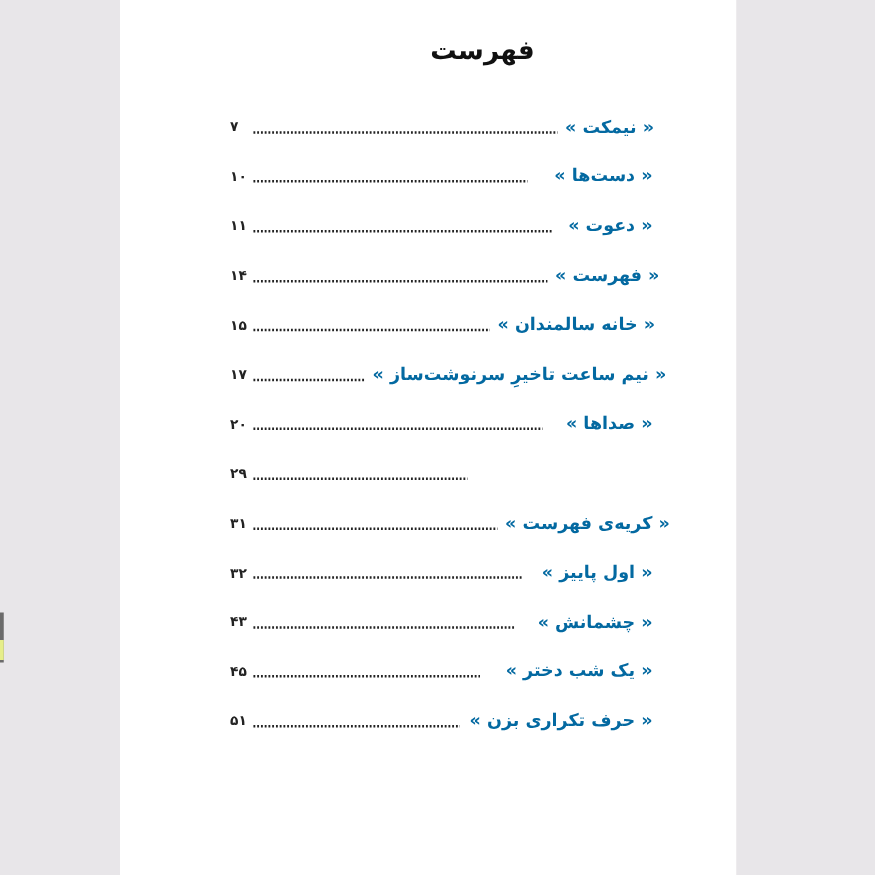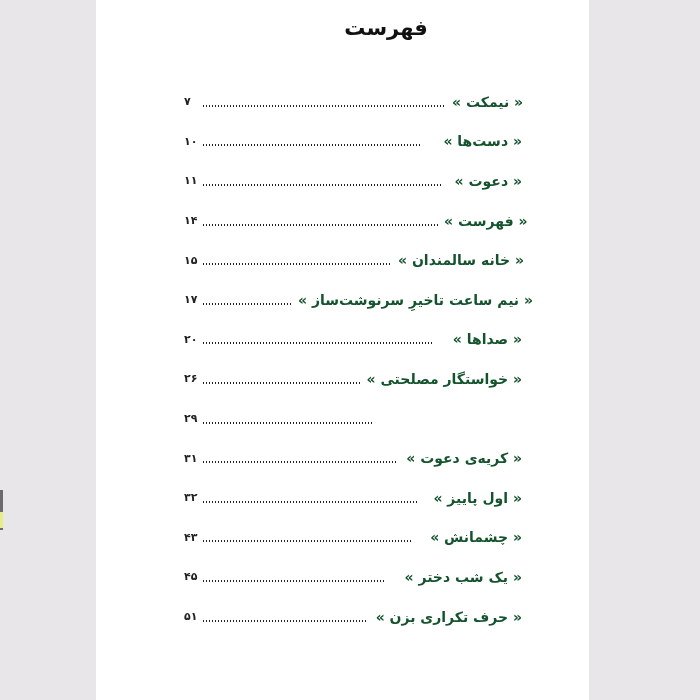--- a/index.html
+++ b/index.html
@@ -36,21 +36,21 @@
     .page {
       position: absolute;
       left: 96px;
       top: 0;
       width: 493px;
       height: 700px;
       background: #ffffff;
     }
     .title {
       position: absolute;
-      top: 16px;
+      top: 28px;
       left: 0;
       width: 580px;
       text-align: center;
       direction: rtl;
       font-weight: bold;
       font-size: 21px;
       color: #111;
     }
     .toc {
       position: absolute;
@@ -84,21 +84,21 @@
       background-image: radial-gradient(circle, #222 0.9px, transparent 1.1px);
       background-size: 3px 2px;
       background-repeat: repeat-x;
     }
     .toc-title {
       margin-left: auto;
       direction: rtl;
       unicode-bidi: isolate;
       font-weight: bold;
       font-size: 14px;
-      color: #14532d;
+      color: #0369a1;
       white-space: nowrap;
     }
   </style>
 </head>
 <body>
 
 <div class="viewer">
   <div class="left-edge"></div>
   <div class="left-edge-yellow"></div>
 
@@ -135,32 +135,27 @@
     <span class="toc-page">۱۷</span>
     <span class="toc-dots" style="width: 90px;"></span>
     <span class="toc-title">« نیم ساعت تاخیرِ سرنوشت‌ساز »</span>
   </div>
         <div class="toc-row">
     <span class="toc-page">۲۰</span>
     <span class="toc-dots" style="width: 232px;"></span>
     <span class="toc-title">« صداها »</span>
   </div>
         <div class="toc-row">
-    <span class="toc-page">۲۶</span>
-    <span class="toc-dots" style="width: 158px;"></span>
-    <span class="toc-title">« خواستگار مصلحتی »</span>
-  </div>
-        <div class="toc-row">
     <span class="toc-page">۲۹</span>
     <span class="toc-dots" style="width: 172px;"></span>
   </div>
         <div class="toc-row">
     <span class="toc-page">۳۱</span>
     <span class="toc-dots" style="width: 196px;"></span>
-    <span class="toc-title">« کریه‌ی دعوت »</span>
+    <span class="toc-title">« کریه‌ی فهرست »</span>
   </div>
         <div class="toc-row">
     <span class="toc-page">۳۲</span>
     <span class="toc-dots" style="width: 216px;"></span>
     <span class="toc-title">« اول پاییز »</span>
   </div>
         <div class="toc-row">
     <span class="toc-page">۴۳</span>
     <span class="toc-dots" style="width: 210px;"></span>
     <span class="toc-title">« چشمانش »</span>

